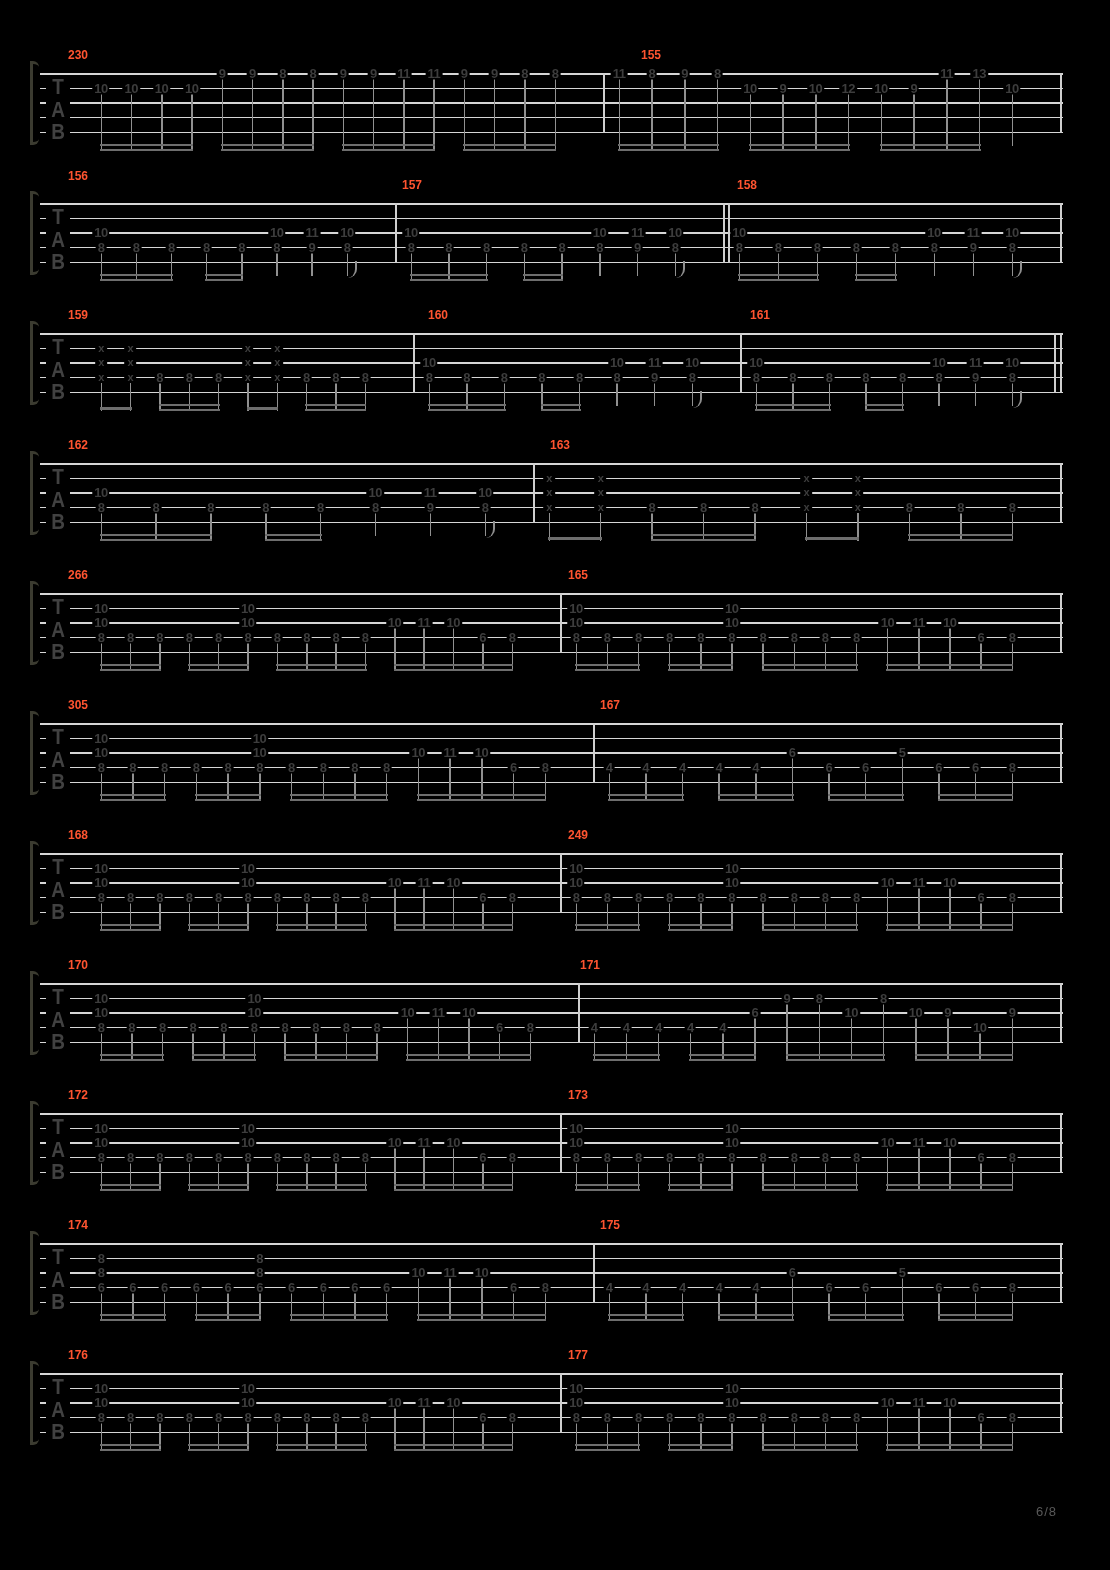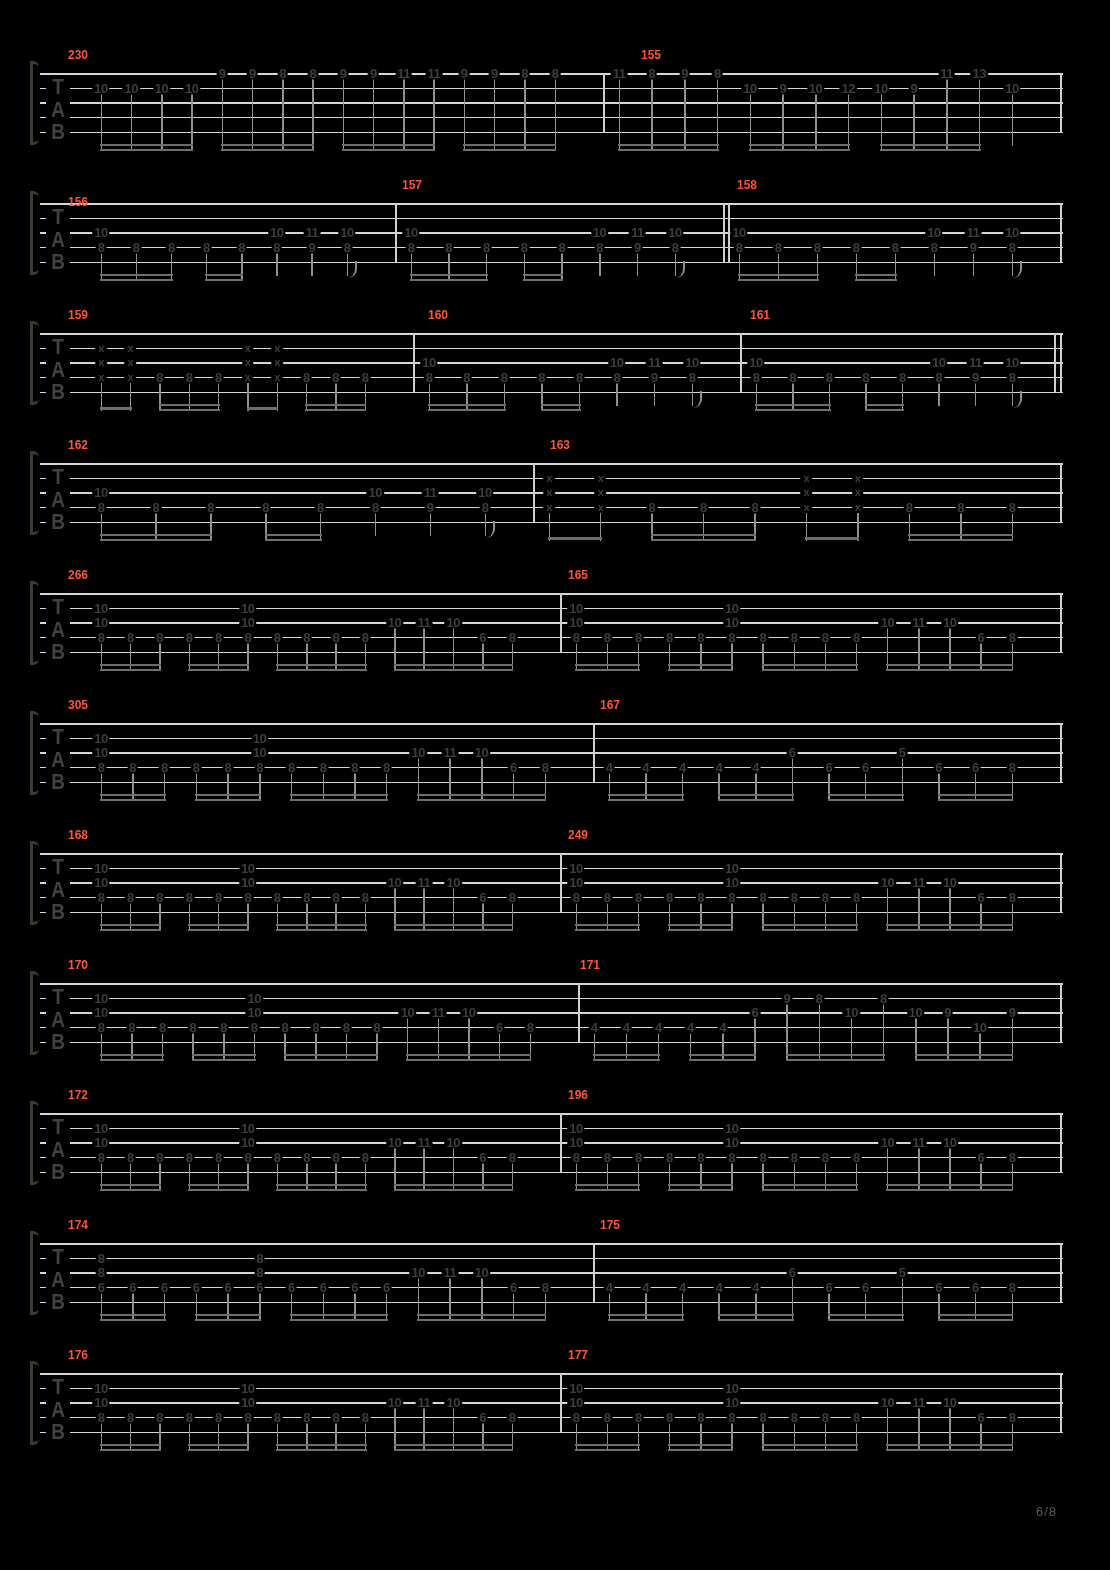--- a/index.html
+++ b/index.html
@@ -118,21 +118,21 @@
       <div class="bracket" style="left: 30px; top: 194px; height: 78px;"></div>
       <div class="staff-line" style="left: 40px; width: 1023px; top: 203px;"></div>
       <div class="staff-line" style="left: 40px; width: 1023px; top: 217.65px;"></div>
       <div class="staff-line" style="left: 40px; width: 1023px; top: 232.3px;"></div>
       <div class="staff-line" style="left: 40px; width: 1023px; top: 246.95px;"></div>
       <div class="staff-line" style="left: 40px; width: 1023px; top: 261.6px;"></div>
       <div class="clefL" style="left: 46px; top: 207px;">T</div>
       <div class="clefL" style="left: 46px; top: 229.5px;">A</div>
       <div class="clefL" style="left: 46px; top: 252px;">B</div>
       <div class="barline" style="left: 1060px; top: 203px; height: 60.1px;"></div>
-      <div class="mnum" style="left: 68px; top: 196px;">156</div>
+      <div class="mnum" style="left: 68px; top: 170px;">156</div>
       <div class="fret" style="left: 101px; top: 232.3px;">10</div>
       <div class="fret" style="left: 101px; top: 246.95px;">8</div>
       <div class="stem" style="left: 100.5px; top: 252.95px; height: 28.05px;"></div>
       <div class="fret" style="left: 136.143px; top: 246.95px;">8</div>
       <div class="stem" style="left: 135.643px; top: 252.95px; height: 28.05px;"></div>
       <div class="fret" style="left: 171.286px; top: 246.95px;">8</div>
       <div class="stem" style="left: 170.786px; top: 252.95px; height: 28.05px;"></div>
       <div class="beam" style="left: 100px; width: 72.7857px; top: 273.5px; height: 2.5px;"></div>
       <div class="beam" style="left: 100px; width: 72.7857px; top: 278.5px; height: 2.5px;"></div>
       <div class="fret" style="left: 206.429px; top: 246.95px;">8</div>
@@ -797,21 +797,21 @@
       <div class="stem" style="left: 423.429px; top: 1148.3px; height: 42.7px;"></div>
       <div class="fret" style="left: 453.286px; top: 1142.3px;">10</div>
       <div class="stem" style="left: 452.786px; top: 1148.3px; height: 42.7px;"></div>
       <div class="fret" style="left: 482.643px; top: 1156.95px;">6</div>
       <div class="stem" style="left: 482.143px; top: 1162.95px; height: 28.05px;"></div>
       <div class="fret" style="left: 512px; top: 1156.95px;">8</div>
       <div class="stem" style="left: 511.5px; top: 1162.95px; height: 28.05px;"></div>
       <div class="beam" style="left: 393.571px; width: 119.929px; top: 1183.5px; height: 2.5px;"></div>
       <div class="beam" style="left: 393.571px; width: 119.929px; top: 1188.5px; height: 2.5px;"></div>
       <div class="barline" style="left: 560px; top: 1113px; height: 60.1px;"></div>
-      <div class="mnum" style="left: 568px; top: 1089px;">196</div>
+      <div class="mnum" style="left: 568px; top: 1089px;">173</div>
       <div class="fret" style="left: 576px; top: 1127.65px;">10</div>
       <div class="fret" style="left: 576px; top: 1142.3px;">10</div>
       <div class="fret" style="left: 576px; top: 1156.95px;">8</div>
       <div class="stem" style="left: 575.5px; top: 1162.95px; height: 28.05px;"></div>
       <div class="fret" style="left: 607.143px; top: 1156.95px;">8</div>
       <div class="stem" style="left: 606.643px; top: 1162.95px; height: 28.05px;"></div>
       <div class="fret" style="left: 638.286px; top: 1156.95px;">8</div>
       <div class="stem" style="left: 637.786px; top: 1162.95px; height: 28.05px;"></div>
       <div class="beam" style="left: 575px; width: 64.7857px; top: 1183.5px; height: 2.5px;"></div>
       <div class="beam" style="left: 575px; width: 64.7857px; top: 1188.5px; height: 2.5px;"></div>

